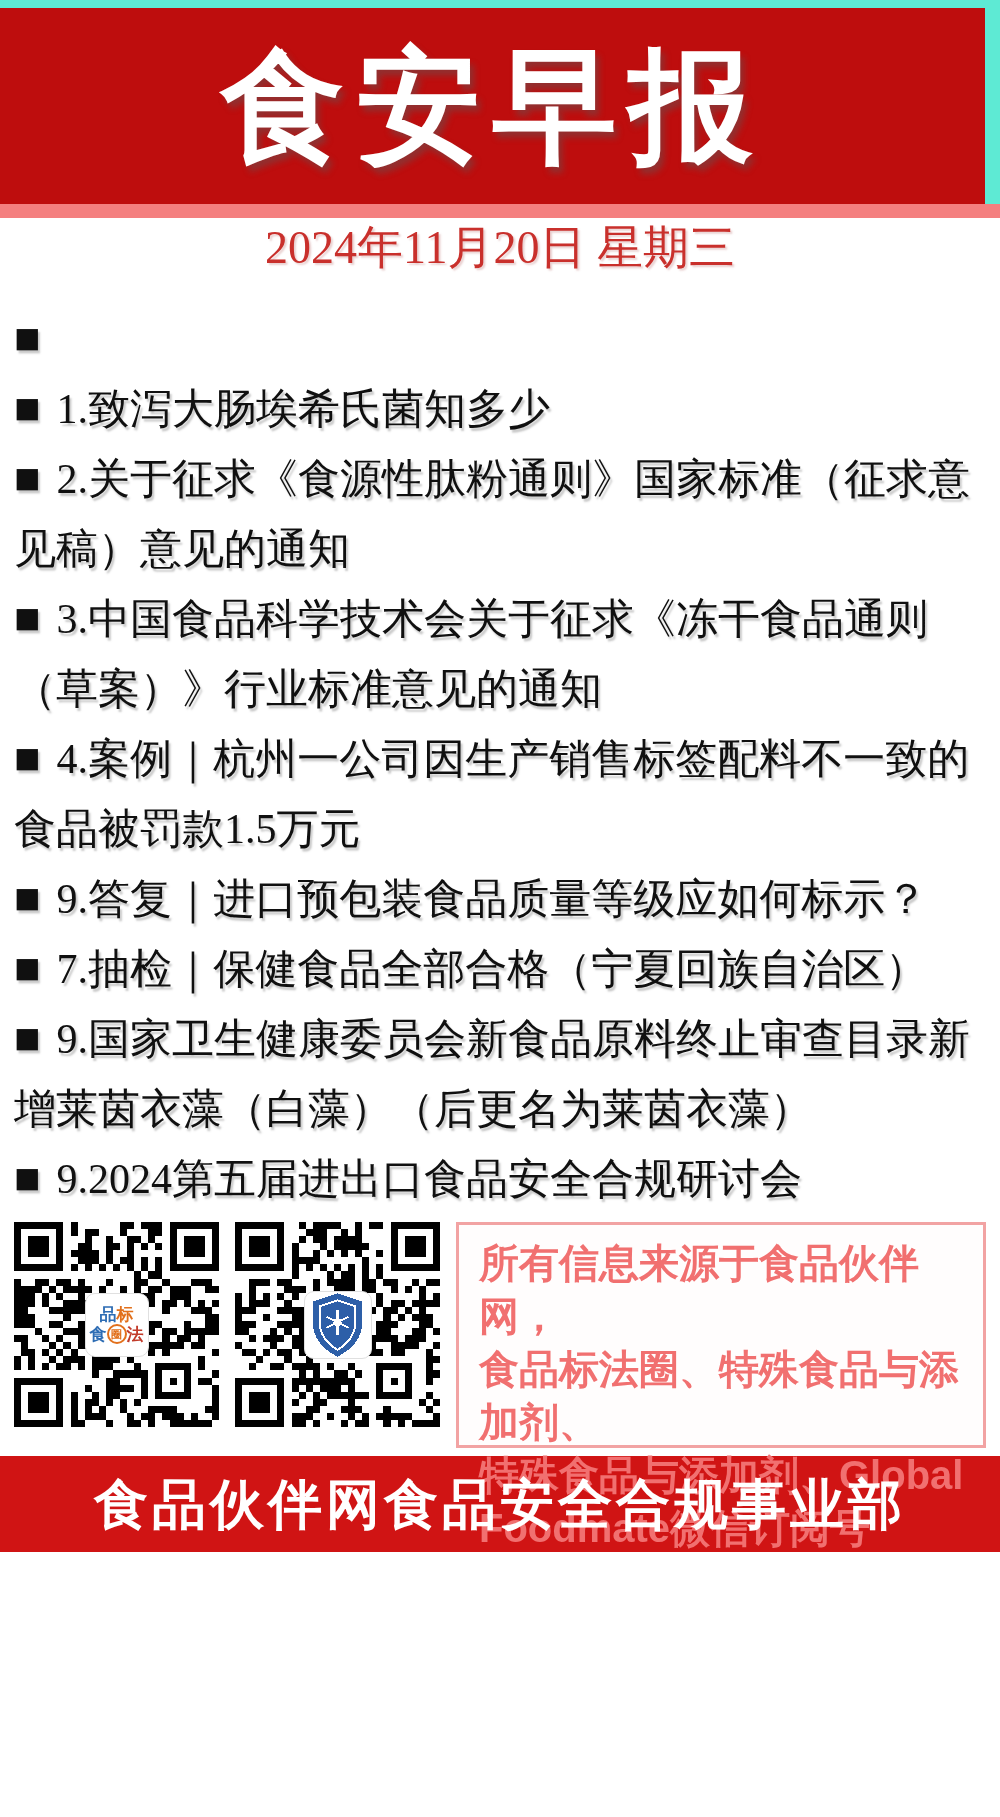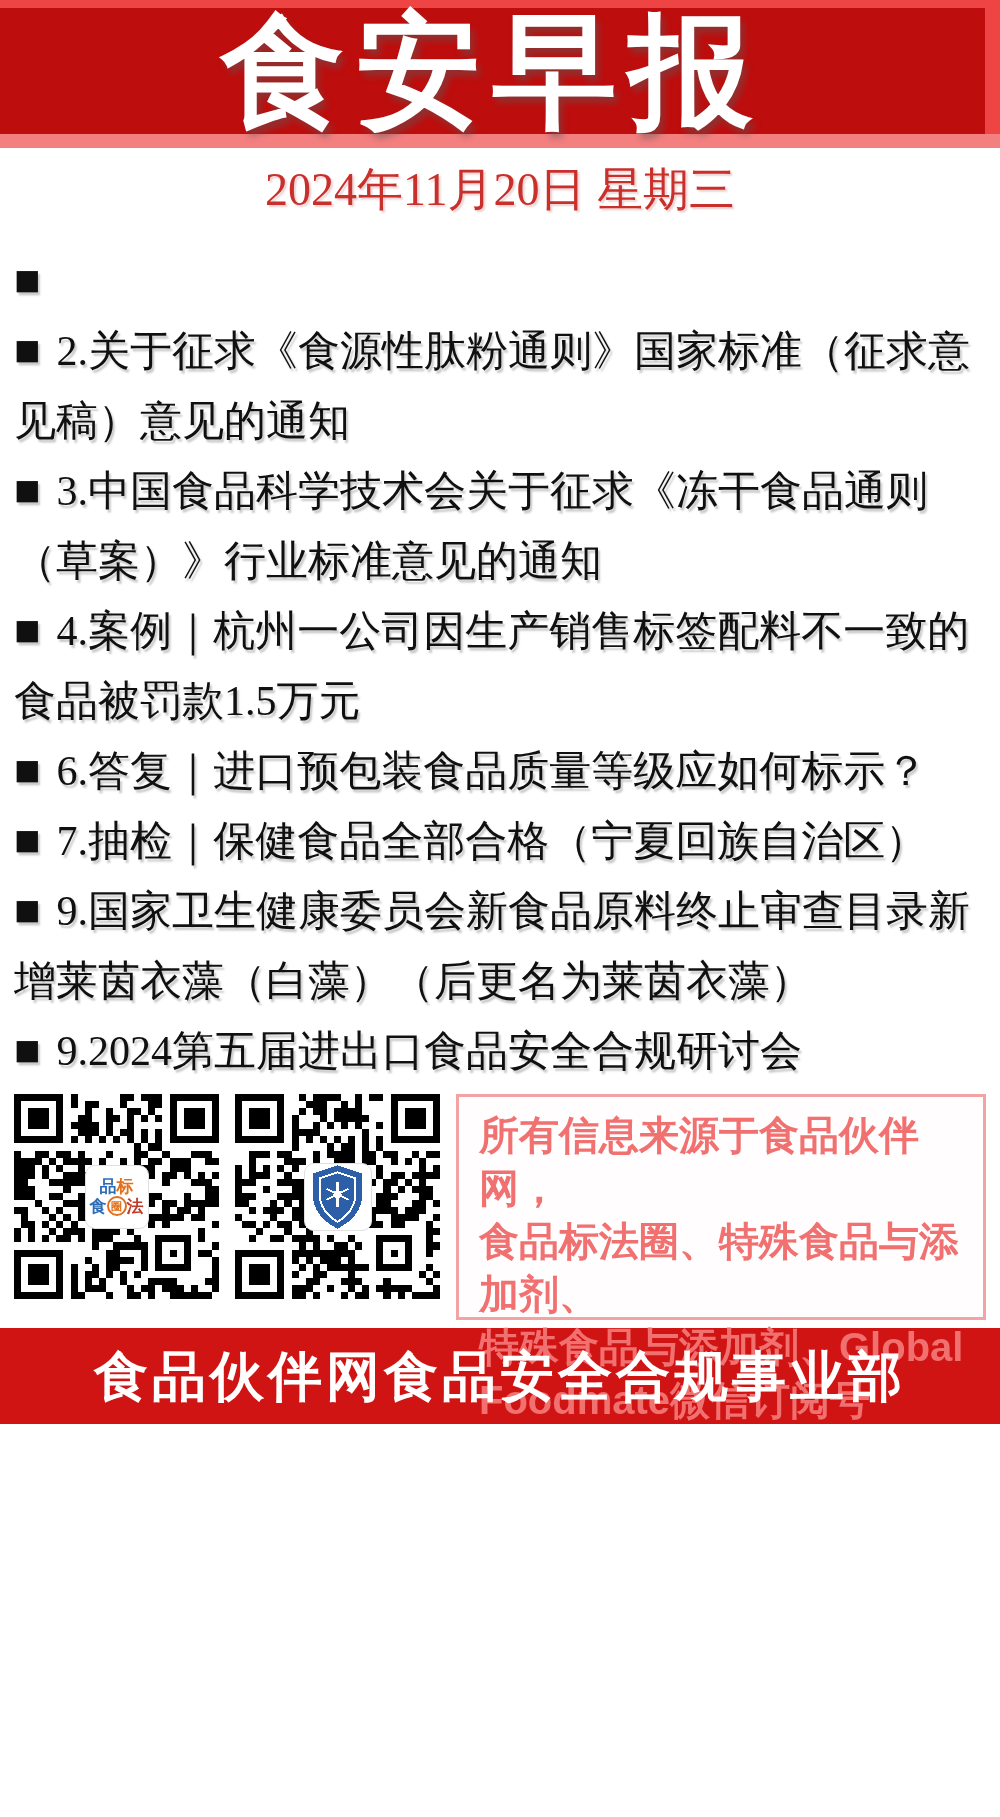--- a/index.html
+++ b/index.html
@@ -1,28 +1,28 @@
 <!DOCTYPE html>
 <html><head>
 <meta charset="utf-8">
 <style>
   html,body{margin:0;padding:0;width:1000px;height:1817px;background:#ffffff;overflow:hidden;}
   body{font-family:"Liberation Serif","DejaVu Serif",serif;}
 
   
-  .banner{position:relative;height:134px;background:#ef4444;}
+  .banner{position:relative;height:204px;background:#5eead4;}
   .banner-inner{position:absolute;left:0;top:8px;right:15px;bottom:0;background:#BE0D0D;
     display:flex;align-items:center;justify-content:center;}
   .banner-title{color:#ffffff;font-family:"Liberation Sans","DejaVu Sans",sans-serif;
     font-weight:900;font-size:124px;letter-spacing:12px;line-height:1;
     text-shadow:4px 6px 6px rgba(90,90,90,.45);}
   .pink-strip{height:14px;background:#F47F7F;}
 
   
-  .date-line{margin-top:12px;height:60px;line-height:60px;text-align:center;
+  .date-line{height:60px;line-height:60px;text-align:center;
     color:#C9302C;font-size:46px;text-shadow:2px 2px 2px rgba(200,140,140,.4);}
 
   
   .news-list{margin:26px 14px 0 14px;font-size:42px;line-height:70px;color:#101010;
     word-break:break-all;text-shadow:2px 3px 2px rgba(120,120,120,.40);}
   .news-item{margin:0;}
   .bullet{font-size:44px;margin-right:16px;}
 
   
   .footer-row{display:flex;align-items:flex-start;margin:8px 14px 0 14px;gap:16px;}
@@ -55,24 +55,25 @@
   <div class="banner-inner">
     <div class="banner-title">食安早报</div>
   </div>
 </div>
 <div class="pink-strip"></div>
 
 <div class="date-line">2024年11月20日 星期三</div>
 
 <div class="news-list">
     <div class="news-item"><span class="bullet">■</span><span></span></div>
+    <div class="news-item"><span class="bullet">■</span><span>1.致泻大肠埃希氏菌知多少</span></div>
     <div class="news-item"><span class="bullet">■</span><span>2.关于征求《食源性肽粉通则》国家标准（征求意见稿）意见的通知</span></div>
     <div class="news-item"><span class="bullet">■</span><span>3.中国食品科学技术会关于征求《冻干食品通则（草案）》行业标准意见的通知</span></div>
     <div class="news-item"><span class="bullet">■</span><span>4.案例｜杭州一公司因生产销售标签配料不一致的食品被罚款1.5万元</span></div>
-    <div class="news-item"><span class="bullet">■</span><span>6.答复｜进口预包装食品质量等级应如何标示？</span></div>
+    <div class="news-item"><span class="bullet">■</span><span>9.答复｜进口预包装食品质量等级应如何标示？</span></div>
     <div class="news-item"><span class="bullet">■</span><span>7.抽检｜保健食品全部合格（宁夏回族自治区）</span></div>
     <div class="news-item"><span class="bullet">■</span><span>9.国家卫生健康委员会新食品原料终止审查目录新增莱茵衣藻（白藻）（后更名为莱茵衣藻）</span></div>
     <div class="news-item"><span class="bullet">■</span><span>9.2024第五届进出口食品安全合规研讨会</span></div>
   </div>
 
 <div class="footer-row">
 
   <div class="qr-wrap">
     <svg id="qr1" viewBox="0 0 29 29" xmlns="http://www.w3.org/2000/svg">
         <rect x="0" y="0" width="29" height="29" fill="#ffffff"></rect>

